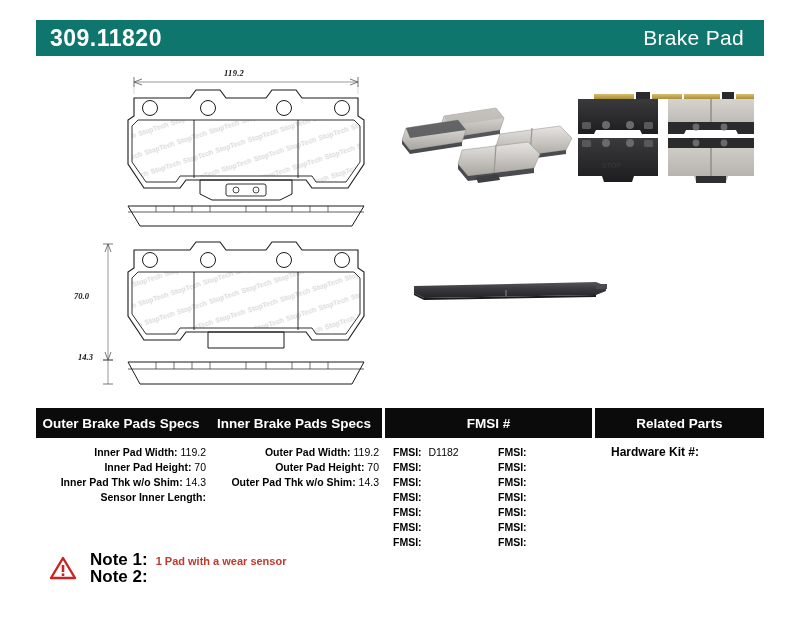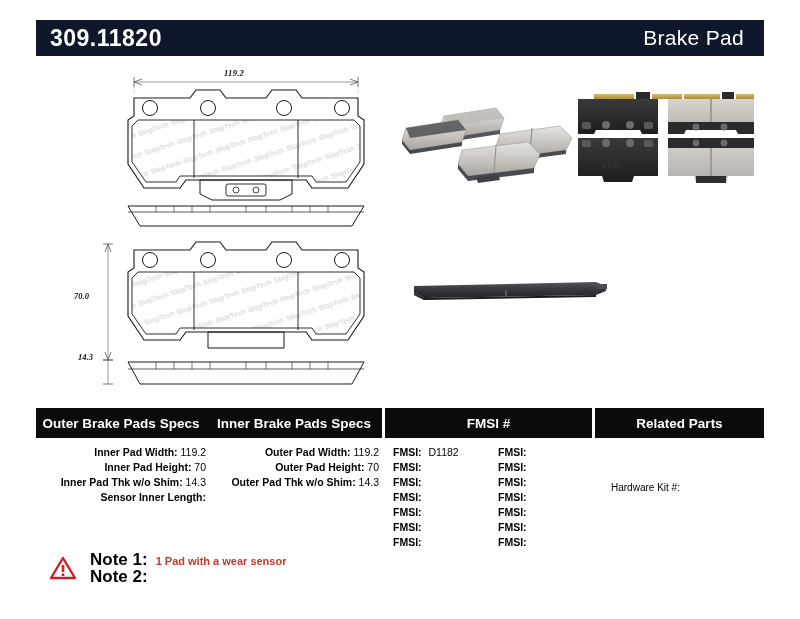--- a/index.html
+++ b/index.html
@@ -9,21 +9,21 @@
     font-family:"Liberation Sans", sans-serif;
     color:#000;
     position:relative;
     overflow:hidden;
   }
   .sheet{position:absolute;inset:0;}
 
   
   .header-bar{
     position:absolute;left:36px;top:20px;width:728px;height:36px;
-    background:#0f172a;
+    background:#0f766e;
     display:flex;align-items:center;justify-content:space-between;
   }
   .part-number{
     color:#fff;font-size:23px;font-weight:bold;letter-spacing:.5px;
     padding-left:14px;
   }
   .product-type{
     color:#fff;font-size:21px;font-weight:normal;letter-spacing:.3px;
     padding-right:20px;
   }
@@ -77,21 +77,21 @@
     white-space:nowrap;padding-right:6px;
   }
   .spec-label{font-weight:bold;}
   .spec-val{font-weight:normal;}
 
   .fmsi-sub{width:50%;padding-left:8px;box-sizing:border-box;}
   .fmsi-line{font-size:10.5px;line-height:15px;white-space:nowrap;}
   .fmsi-label{font-weight:bold;}
   .fmsi-val{font-weight:normal;padding-left:4px;}
 
-  .related-line{font-size:10px;line-height:15px;font-weight:normal;white-space:nowrap;margin-top:35px;}
+  .related-line{font-size:12px;line-height:15px;font-weight:bold;white-space:nowrap;}
 
   
   .notes{position:absolute;left:50px;top:552px;width:420px;}
   .notes-row{display:flex;align-items:flex-start;}
   .warn-icon{width:26px;height:24px;flex:0 0 26px;margin-top:4px;}
   .notes-text{padding-left:14px;}
   .note-line{display:flex;align-items:baseline;line-height:16px;}
   .note-label{font-size:17px;font-weight:bold;white-space:nowrap;}
   .note-value{font-size:11px;font-weight:bold;padding-left:8px;white-space:nowrap;}
 </style>

